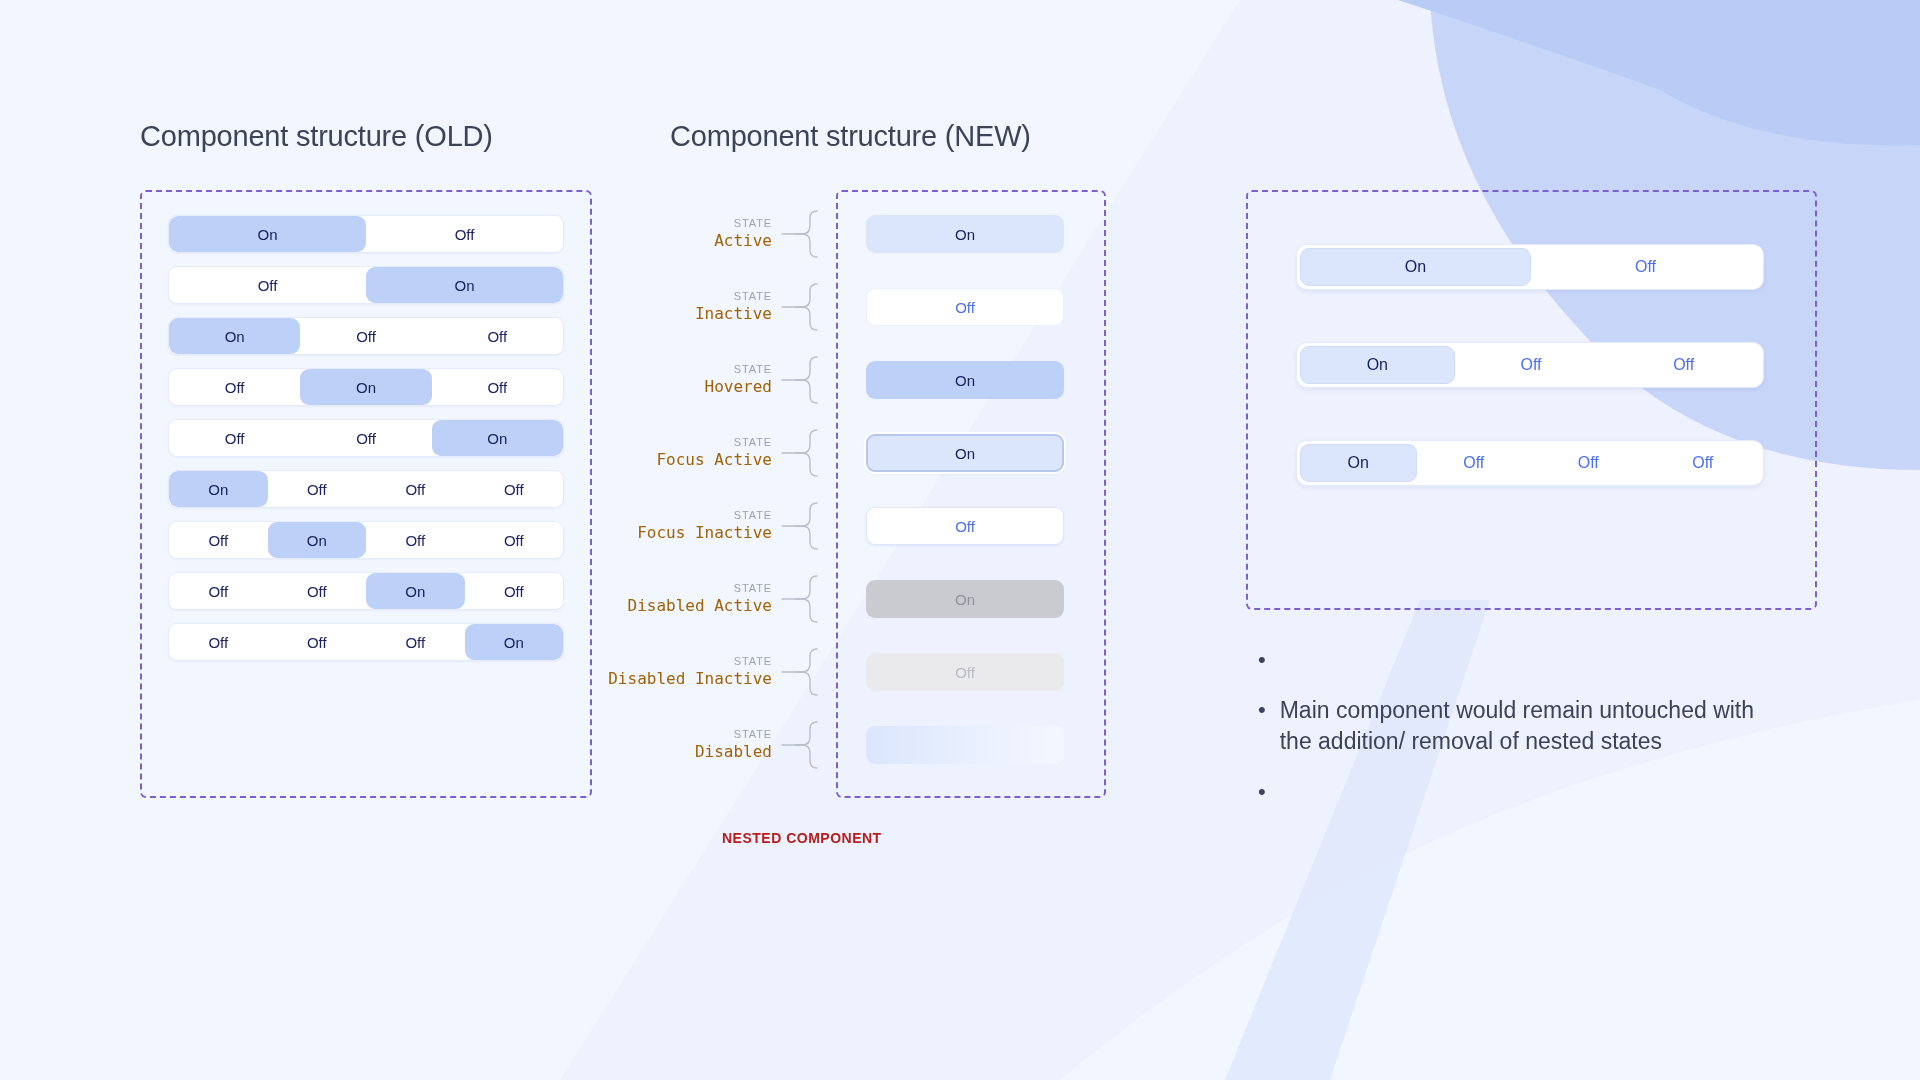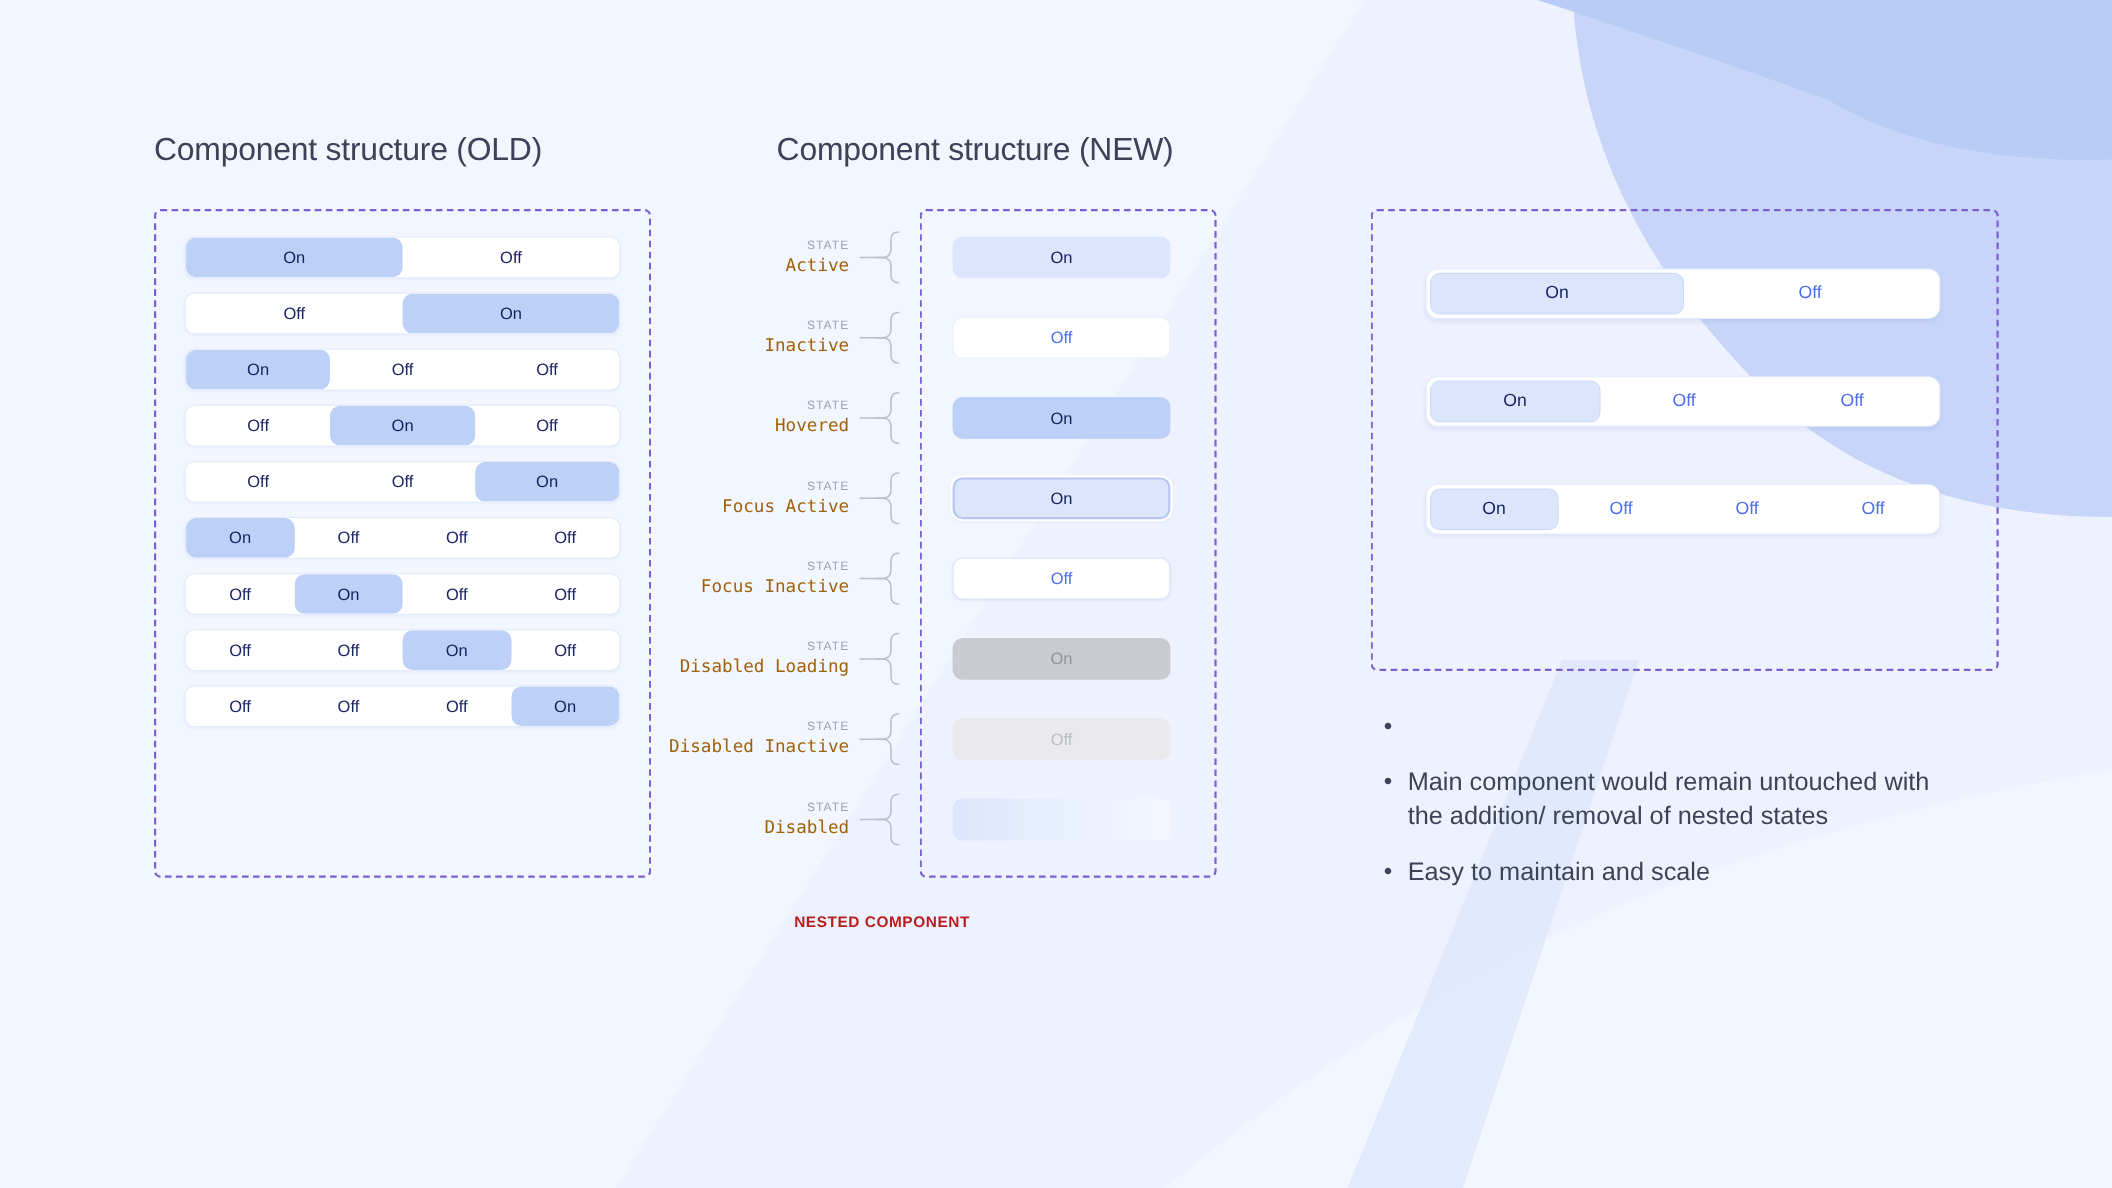--- a/index.html
+++ b/index.html
@@ -20,21 +20,21 @@
   
   .col-title {
     position: absolute;
     font-size: 29px;
     font-weight: 400;
     color: #3c4257;
     letter-spacing: -0.2px;
     white-space: nowrap;
   }
   #title-old { left: 140px; top: 120px; }
-  #title-new { left: 670px; top: 120px; margin-left: 36px; }
+  #title-new { left: 670px; top: 120px; }
 
   
   .dashed-box {
     position: absolute;
     border: 2px dashed #7c5fd3;
     border-radius: 6px;
     background: rgba(255,255,255,0.0);
   }
   #box-old  { left: 140px;  top: 190px; width: 452px; height: 608px; }
   #box-new  { left: 836px;  top: 190px; width: 270px; height: 608px; }
@@ -374,21 +374,21 @@
   <path d="M16 26 H22 Q30 26 30 18 V10 Q30 3 37 3" stroke="#b9bfcc" stroke-width="1.4" fill="none" stroke-linecap="round"></path>
   <path d="M16 26 H22 Q30 26 30 34 V42 Q30 49 37 49" stroke="#b9bfcc" stroke-width="1.4" fill="none" stroke-linecap="round"></path>
 </svg>
         <div class="chip-slot">
           <div class="chip chip-focus-inactive">Off</div>
         </div>
       </div>
       <div class="state-row">
         <div class="state-labels">
           <div class="state-kicker">STATE</div>
-          <div class="state-name">Disabled Loading</div>
+          <div class="state-name">Disabled Active</div>
         </div>
         <svg class="brace" viewBox="0 0 48 52" fill="none">
   <path d="M2 26 H16" stroke="#b9bfcc" stroke-width="1.4" stroke-linecap="round"></path>
   <path d="M16 26 H22 Q30 26 30 18 V10 Q30 3 37 3" stroke="#b9bfcc" stroke-width="1.4" fill="none" stroke-linecap="round"></path>
   <path d="M16 26 H22 Q30 26 30 34 V42 Q30 49 37 49" stroke="#b9bfcc" stroke-width="1.4" fill="none" stroke-linecap="round"></path>
 </svg>
         <div class="chip-slot">
           <div class="chip chip-disabled-active">On</div>
         </div>
       </div>
@@ -445,17 +445,16 @@
   <div id="bullets">
       <div class="bullet">
         <span class="bullet-dot">•</span>
       </div>
       <div class="bullet">
         <span class="bullet-dot">•</span>
         <span class="bullet-text">Main component would remain untouched with the addition/ removal of nested states</span>
       </div>
       <div class="bullet">
         <span class="bullet-dot">•</span>
-        <span class="bullet-text">Easy to maintain and scale</span>
       </div>
     </div>
 
 </div>
 
 </body></html>

